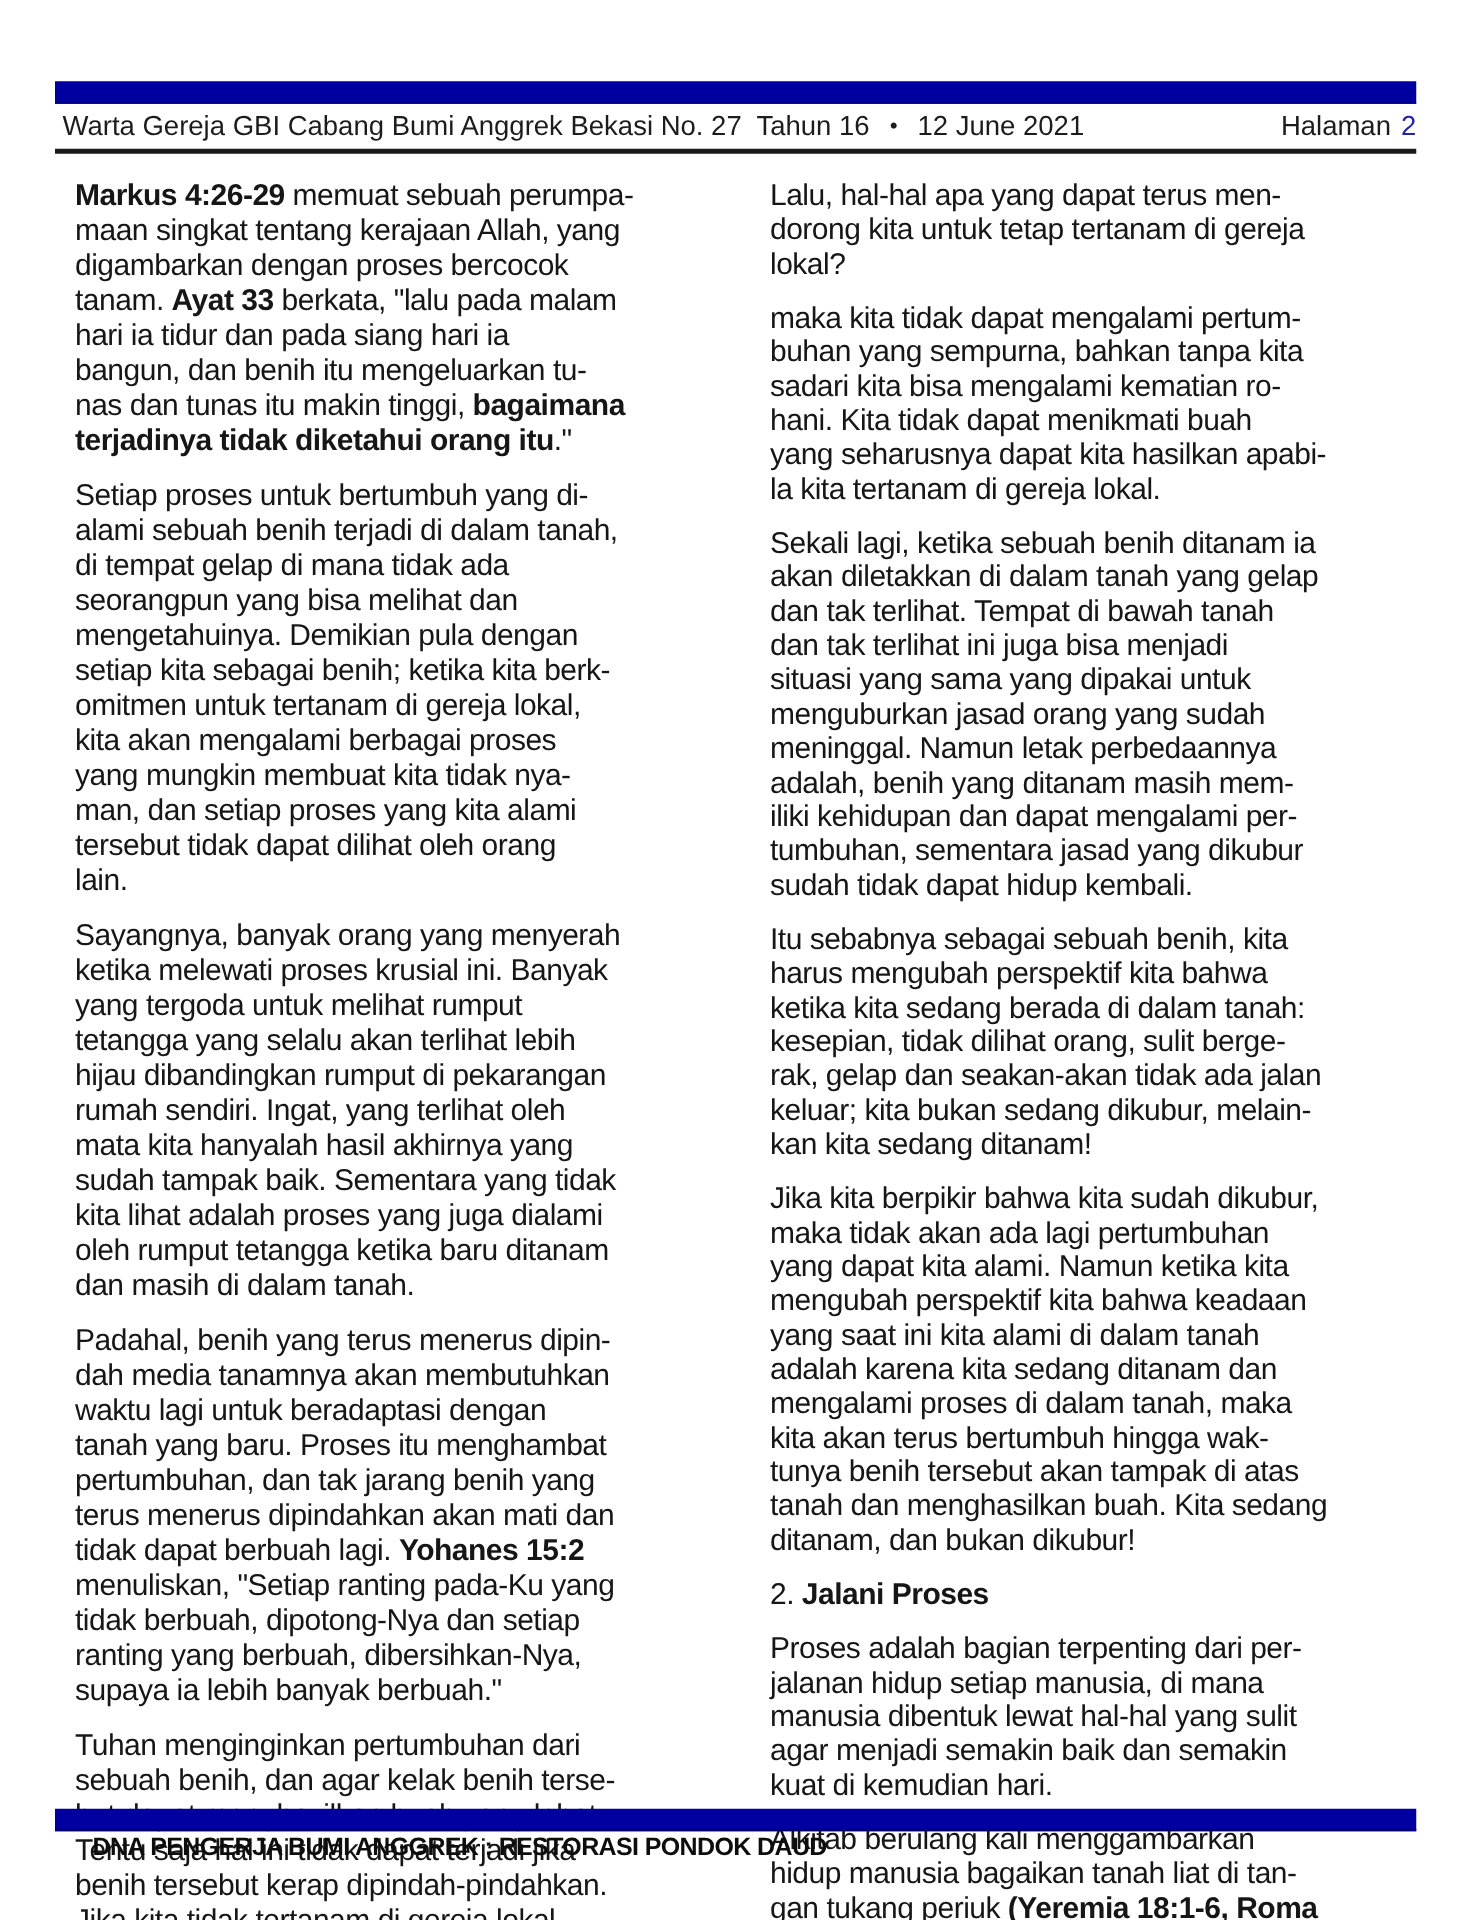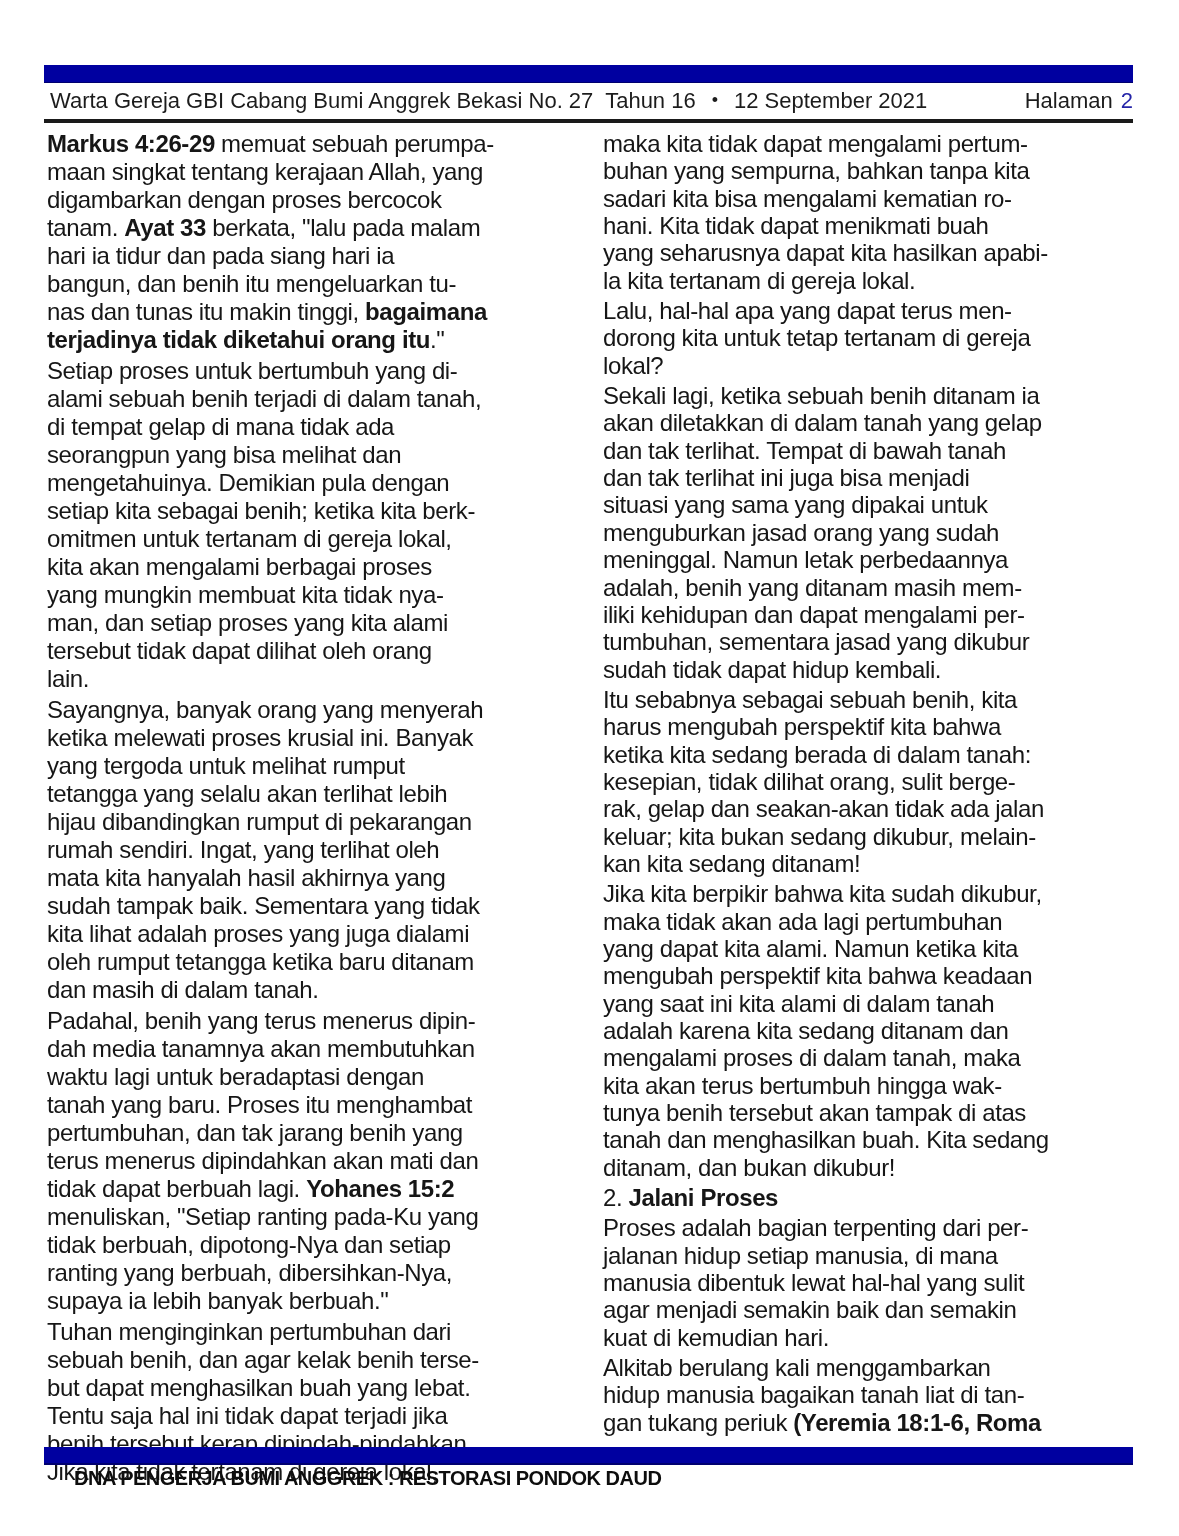--- a/index.html
+++ b/index.html
@@ -26,21 +26,21 @@
     position:absolute; left:44px; top:119px; width:1089px; height:4px;
     background:#1a1a1a;
   }
   .content {
     position:absolute; left:44px; top:127px; width:1092px;
     display:flex; gap:20px;
   }
   .col { width:536px; font-size:24px; letter-spacing:-0.4px; color:#161616; }
   .col-left  { line-height:28px; }
   .col-right { line-height:27.35px; }
-  .para { margin:3px; white-space:pre; }
+  .para { margin:16px; white-space:pre; }
   .b  { font-weight:bold; }
   .i  { }
   .footbar {
     position:absolute; left:44px; top:1447px; width:1089px; height:16px;
     background:#0000A0; border-bottom:2px solid #000070;
   }
   .footer-text {
     position:absolute; left:74px; top:1467px; width:1060px;
     font-weight:bold; font-size:20px; letter-spacing:-0.5px; color:#0d0d0d;
     white-space:pre;
@@ -50,21 +50,21 @@
 <body>
 
 <div class="page">
 
   <div class="topbar"></div>
 
   <div class="header-row">
     <div class="header-left">
       <span>Warta Gereja GBI Cabang Bumi Anggrek Bekasi No. 27  Tahun 16</span>
       <span class="header-bullet">•</span>
-      <span>12 September 2021</span>
+      <span>12 June 2021</span>
     </div>
     <div class="header-right">
       <span>Halaman</span>
       <span class="pagenum">2</span>
     </div>
   </div>
 
   <div class="header-rule"></div>
 
   <div class="content">
@@ -112,29 +112,29 @@
 ranting yang berbuah, dibersihkan-Nya,
 supaya ia lebih banyak berbuah.</span><span>"</span></p>
         <p class="para"><span>Tuhan menginginkan pertumbuhan dari
 sebuah benih, dan agar kelak benih terse-
 but dapat menghasilkan buah yang lebat.
 Tentu saja hal ini tidak dapat terjadi jika
 benih tersebut kerap dipindah-pindahkan.
 Jika kita tidak tertanam di gereja lokal,</span></p>
       </div>
     <div class="col col-right">
+        <p class="para"><span>Lalu, hal-hal apa yang dapat terus men-
+dorong kita untuk tetap tertanam di gereja
+lokal?</span></p>
         <p class="para"><span>maka kita tidak dapat mengalami pertum-
 buhan yang sempurna, bahkan tanpa kita
 sadari kita bisa mengalami kematian ro-
 hani. Kita tidak dapat menikmati buah
 yang seharusnya dapat kita hasilkan apabi-
 la kita tertanam di gereja lokal.</span></p>
-        <p class="para"><span>Lalu, hal-hal apa yang dapat terus men-
-dorong kita untuk tetap tertanam di gereja
-lokal?</span></p>
         <p class="para"><span>Sekali lagi, ketika sebuah benih ditanam ia
 akan diletakkan di dalam tanah yang gelap
 dan tak terlihat. Tempat di bawah tanah
 dan tak terlihat ini juga bisa menjadi
 situasi yang sama yang dipakai untuk
 menguburkan jasad orang yang sudah
 meninggal. Namun letak perbedaannya
 adalah, benih yang ditanam masih mem-
 iliki kehidupan dan dapat mengalami per-
 tumbuhan, sementara jasad yang dikubur

